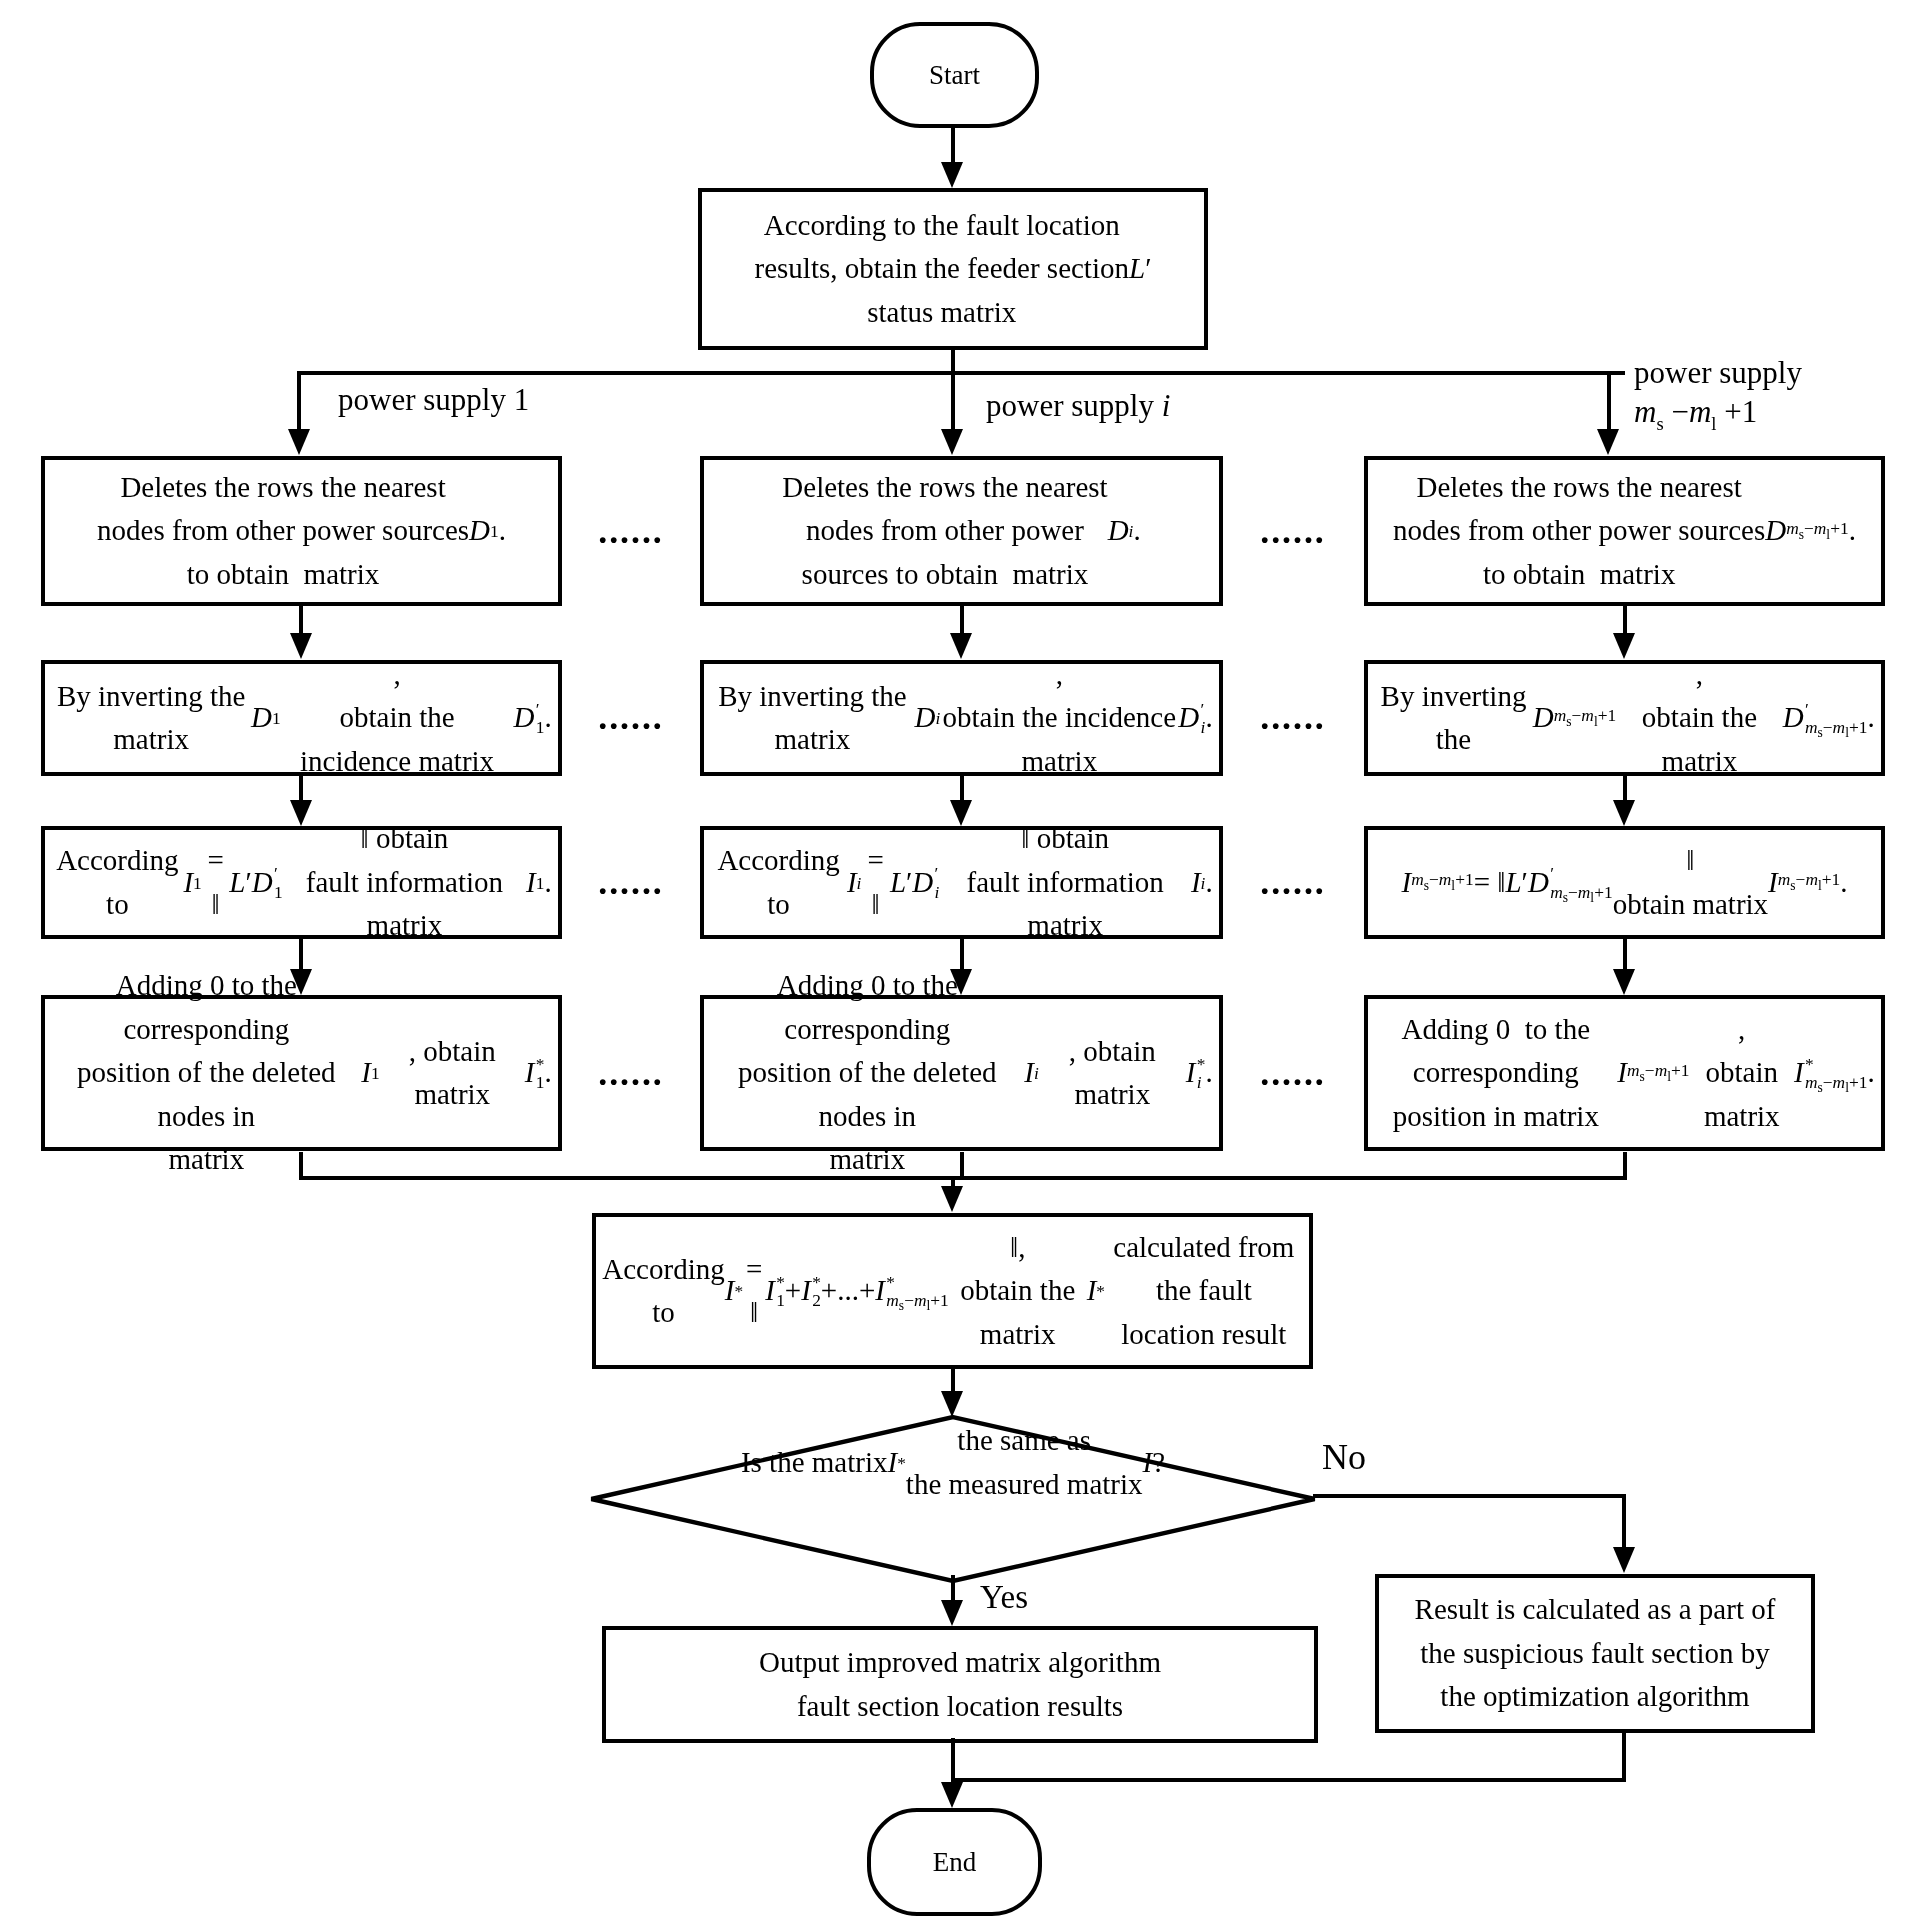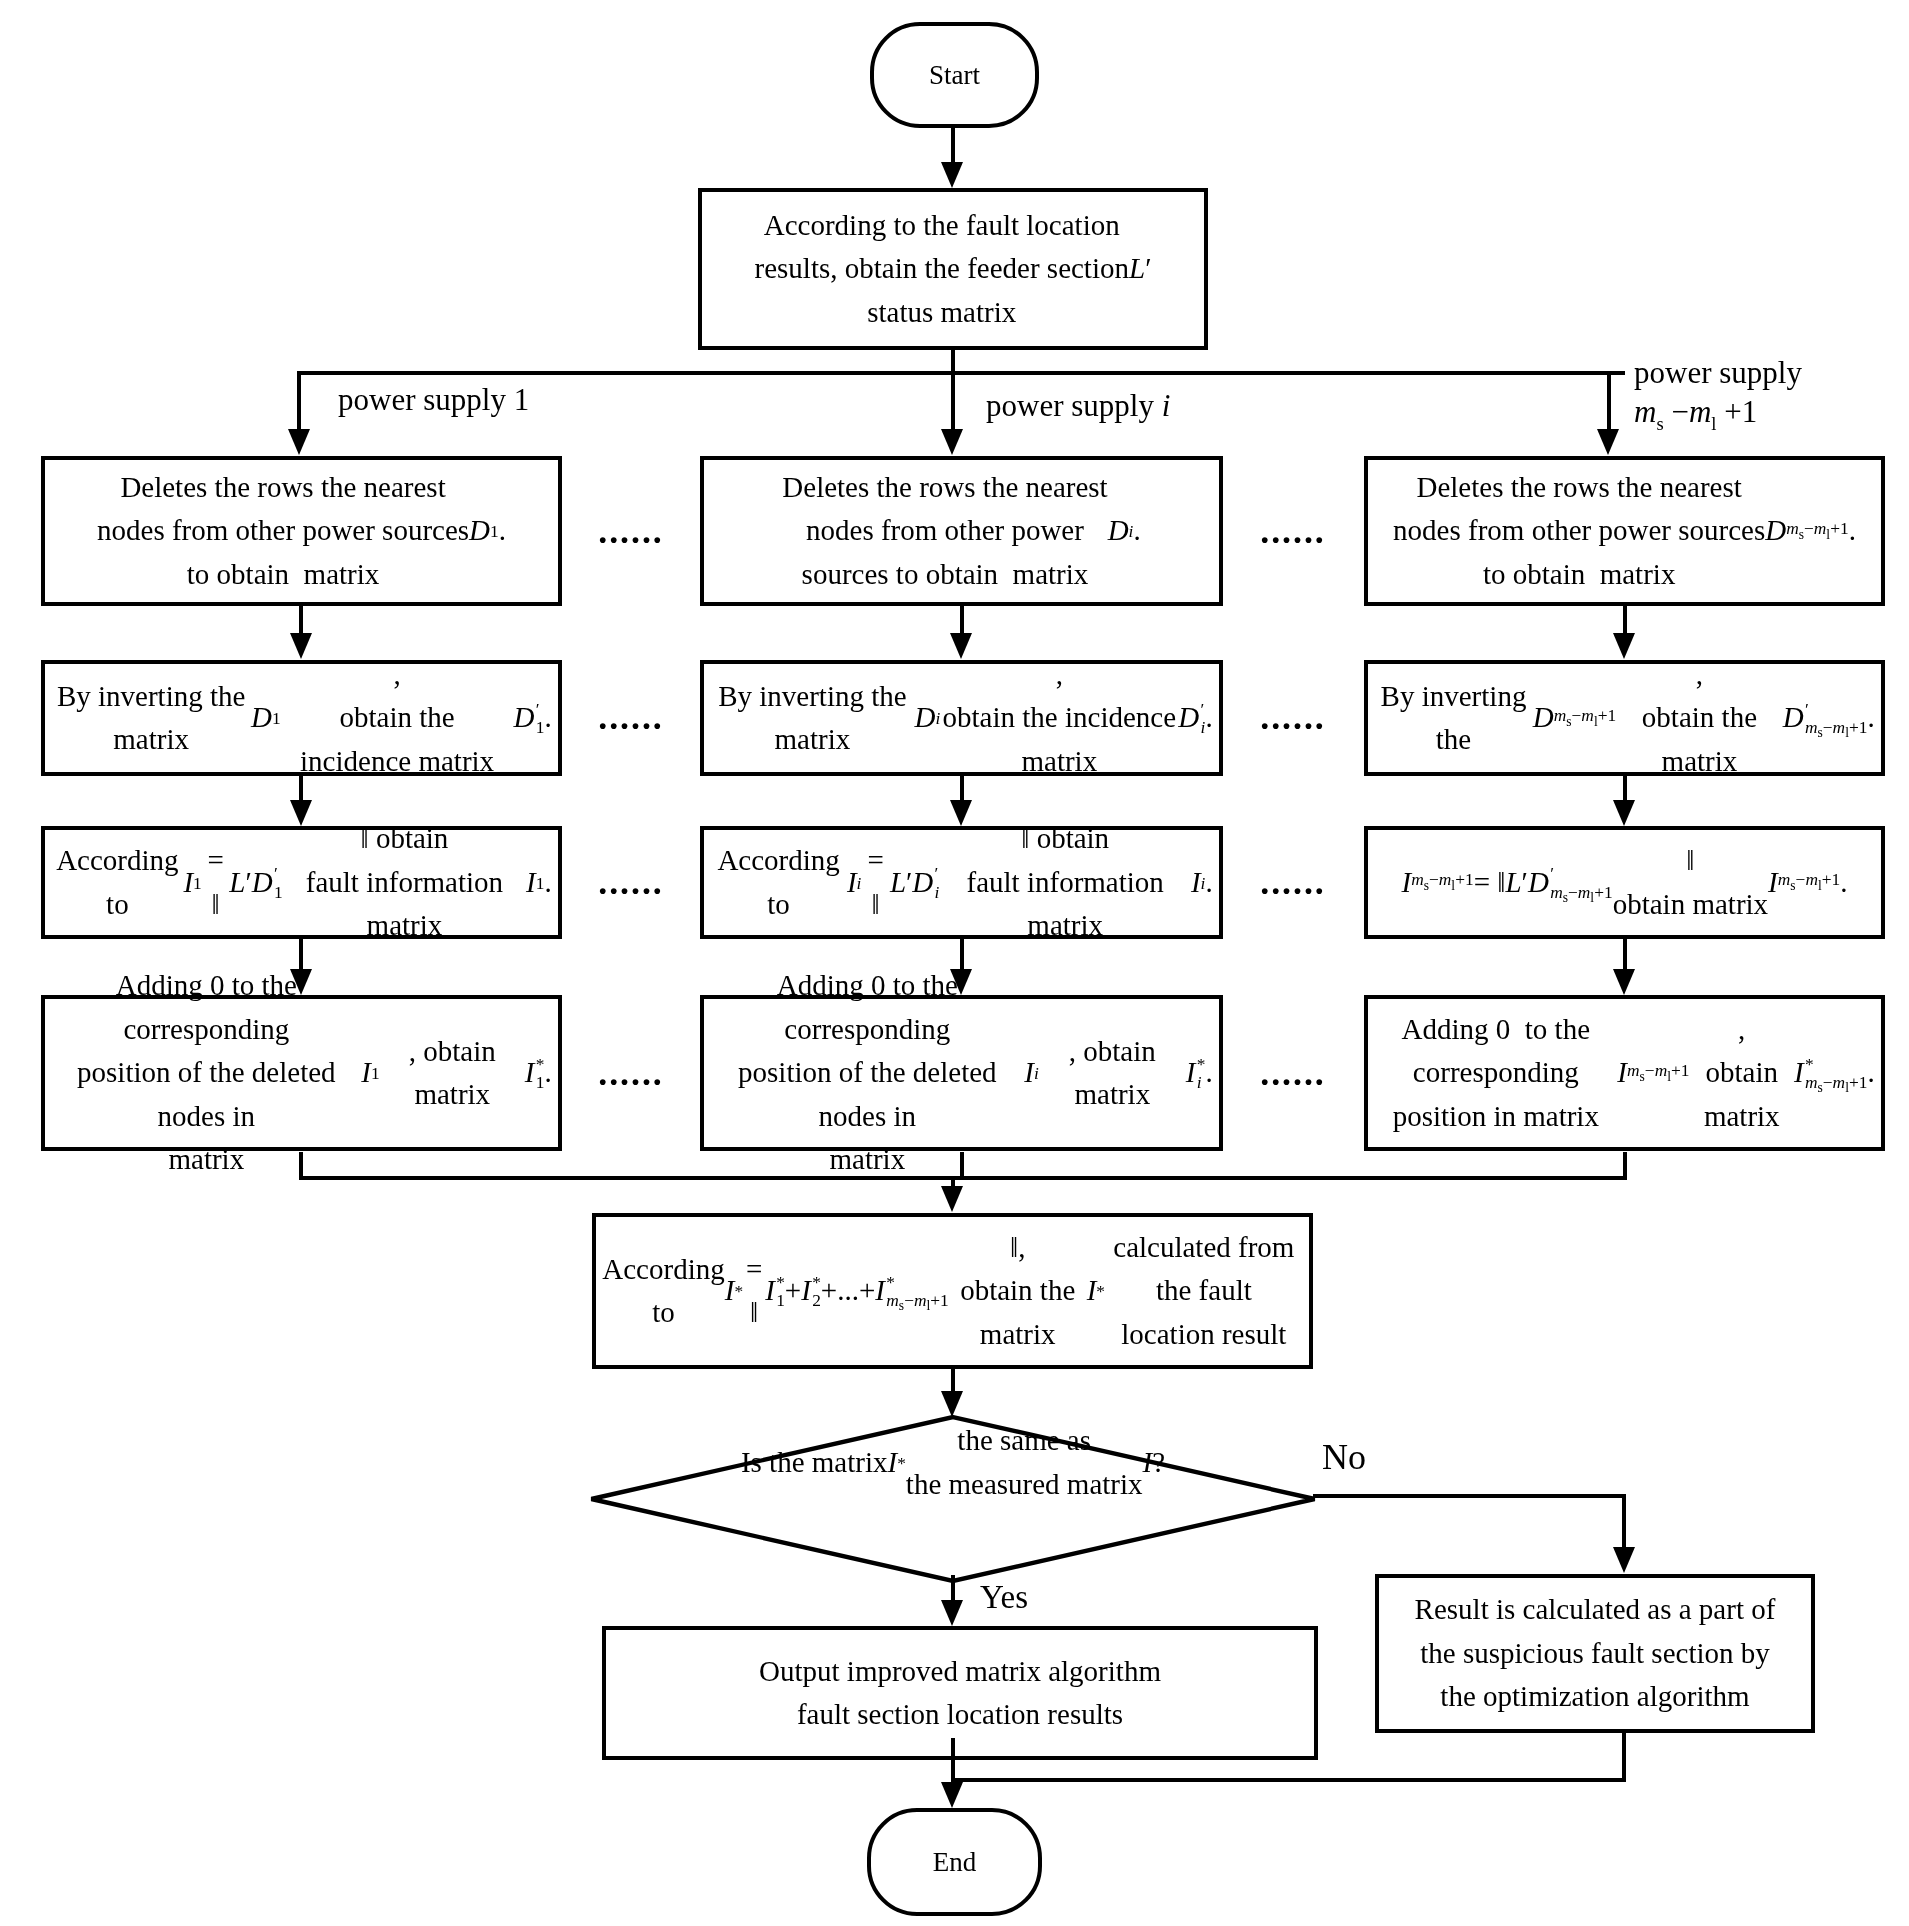--- a/index.html
+++ b/index.html
@@ -155,21 +155,21 @@
   <div class="ah" style="left:941px; top:1391px;"></div>
 
   <svg class="diamond" style="left:587px; top:1413px;" width="732" height="172" viewBox="0 0 1170 274">
     <polygon points="585,6 1163,137 585,268 7,137" fill="#ffffff" stroke="#000000" stroke-width="7"></polygon>
   </svg>
   <div class="dtext" style="left:640px; top:1400px; width:626px; height:125px;">Is the matrix <i>I</i><sup>*</sup> the same as<br>the measured matrix <i>I</i>?</div>
 
   <div class="vline" style="left:951px; top:1575px; width:3.8px; height:29px;"></div>
   <div class="ah" style="left:941px; top:1600px;"></div>
   <div class="lbl" style="left:980px; top:1577px; font-size:33px;">Yes</div>
-  <div class="box" style="left:602px; top:1626px; width:716px; height:134px;">Output improved matrix algorithm<br>fault section location results</div>
+  <div class="box" style="left:602px; top:1626px; width:716px; height:117px;">Output improved matrix algorithm<br>fault section location results</div>
 
   <div class="hline" style="left:1313px; top:1494px; width:312px; height:3.8px;"></div>
   <div class="vline" style="left:1622px; top:1494px; width:3.8px; height:31px;"></div>
   <div class="ah" style="left:1613px; top:1547px;"></div>
   <div class="vline" style="left:1622px; top:1515px; width:3.8px; height:35px;"></div>
   <div class="lbl" style="left:1322px; top:1435px; font-size:36px;">No</div>
   <div class="box" style="left:1375px; top:1574px; width:440px; height:159px;">Result is calculated as a part of<br>the suspicious fault section by<br>the optimization algorithm</div>
 
   <div class="vline" style="left:951px; top:1738px; width:3.8px; height:44px;"></div>
   <div class="vline" style="left:1622px; top:1733px; width:3.8px; height:49px;"></div>

